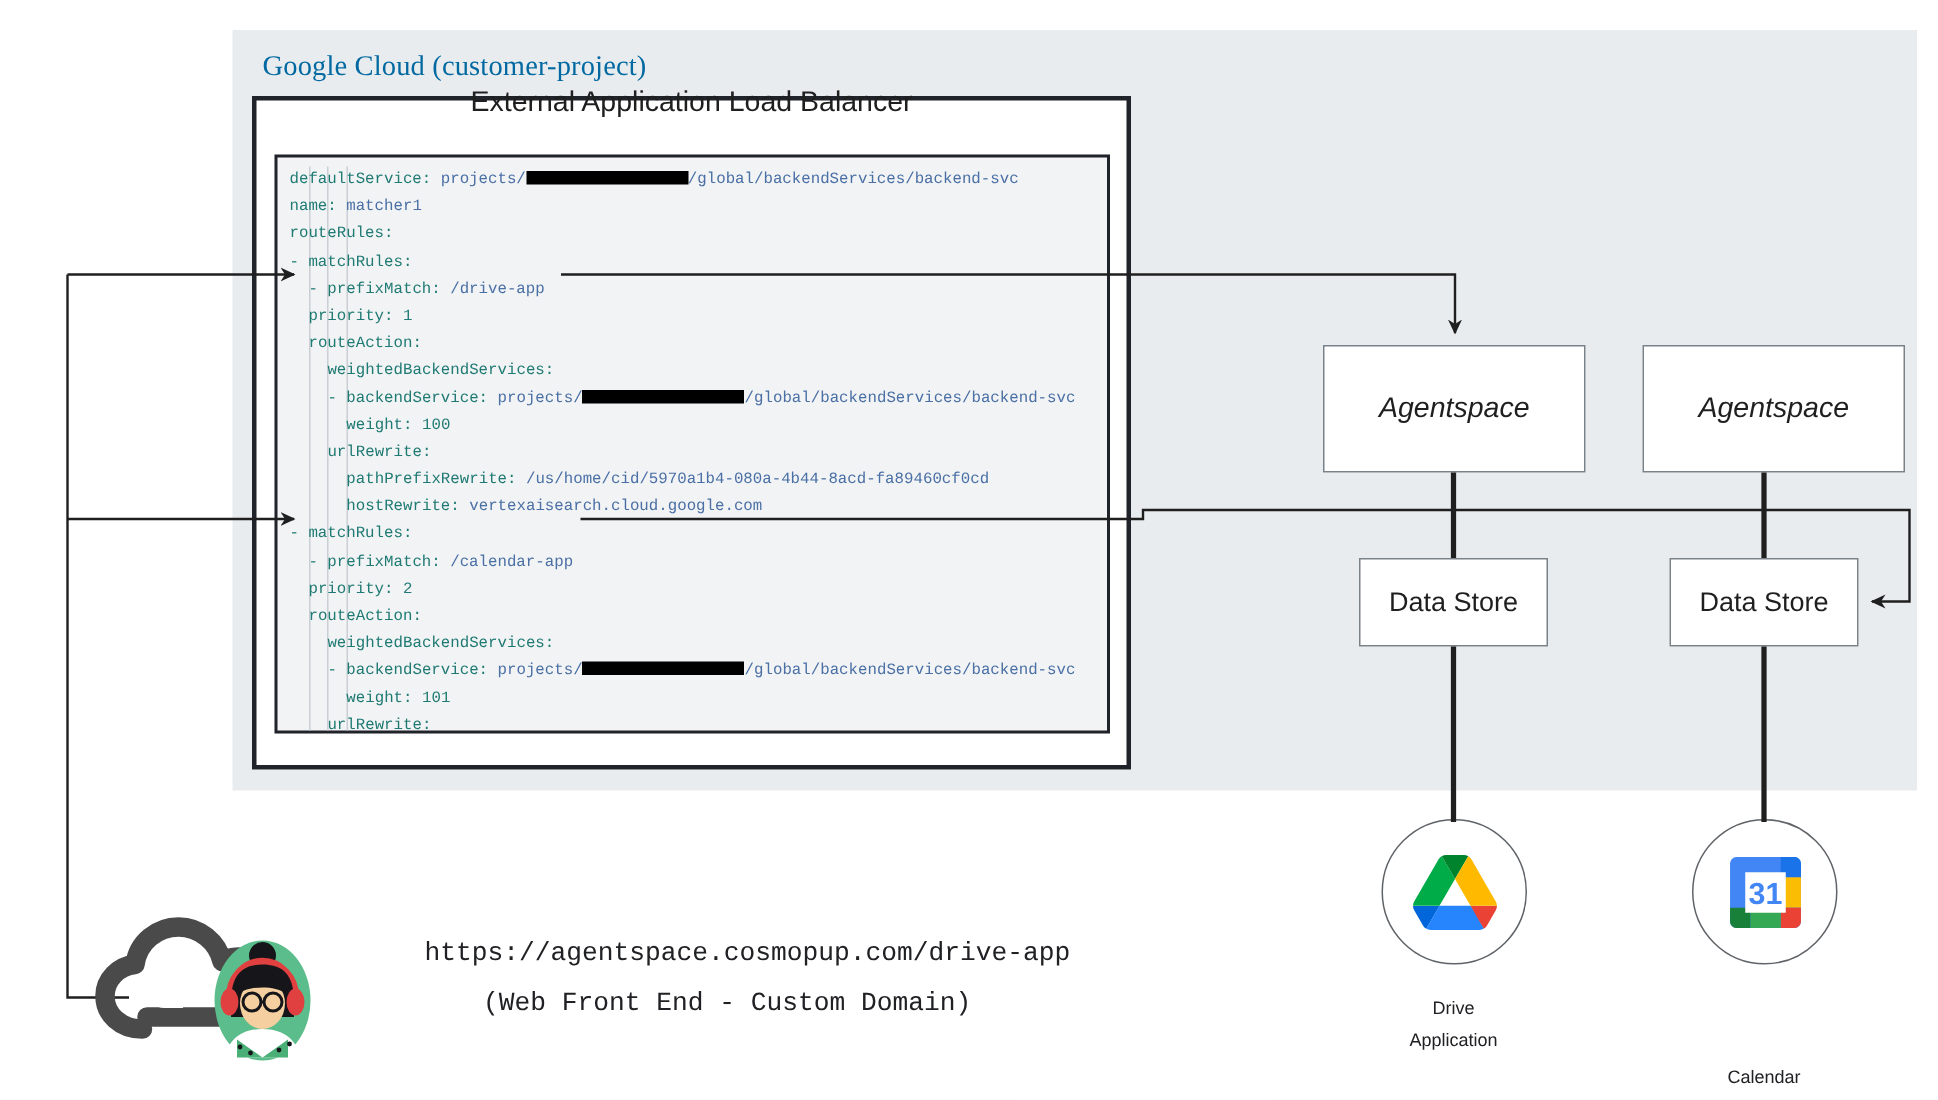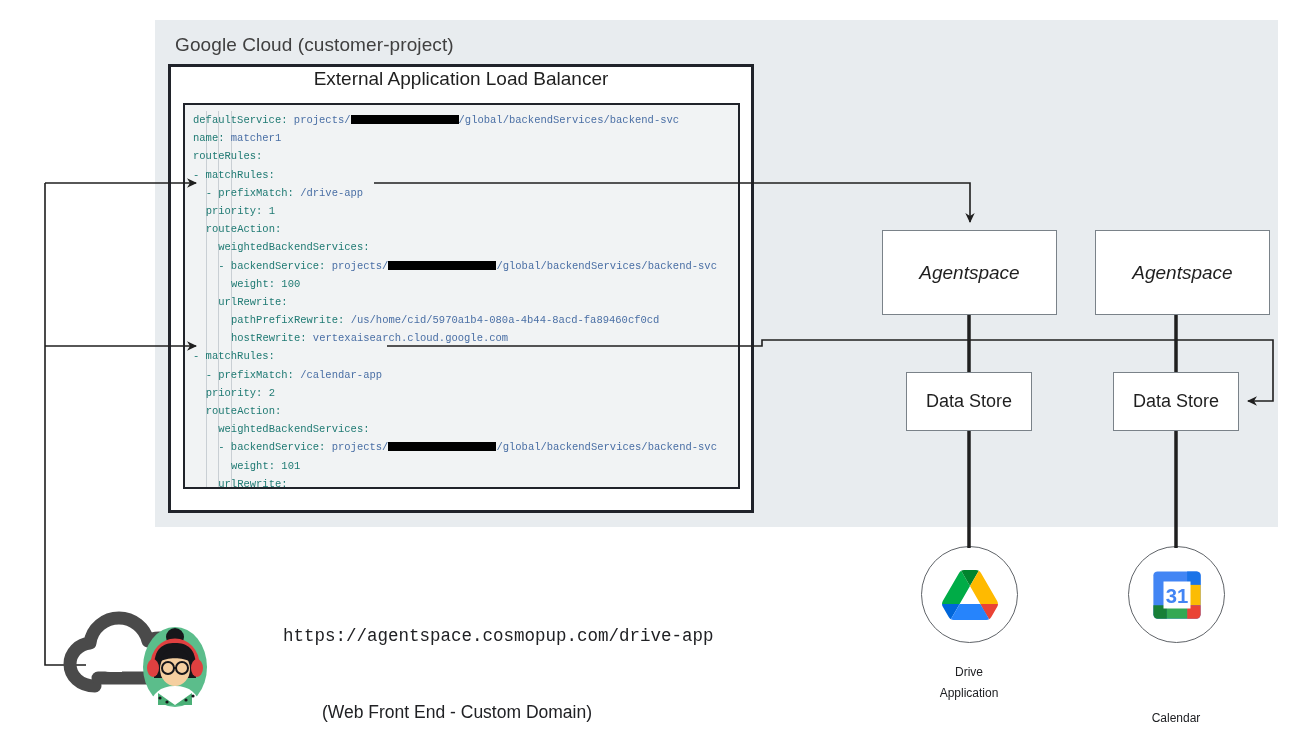--- a/index.html
+++ b/index.html
@@ -4,27 +4,27 @@
 <style>
   html,body{margin:0;padding:0;background:#ffffff;}
   body{width:1292px;height:733px;position:relative;overflow:hidden;
        font-family:"Liberation Sans","DejaVu Sans",sans-serif;color:#1f1f1f;}
 
   .stage{position:absolute;left:0;top:0;width:1292px;height:733px;}
 
   
   #gcp-region{position:absolute;left:155px;top:20px;width:1123px;height:507px;
               background:#e8ecef;}
-  #gcp-label{position:absolute;left:175px;top:34px;font-size:19px;color:#404040;
-             letter-spacing:.1px;white-space:nowrap;}
+  #gcp-label{position:absolute;left:175px;top:34px;font-size:19px;color:#0369a1;
+             letter-spacing:.1px;white-space:nowrap;font-family:Liberation Serif, serif;}
 
   
   #elb-box{position:absolute;left:168px;top:64px;width:586px;height:449px;
            background:#ffffff;border:3px solid #20232a;box-sizing:border-box;}
-  #elb-title{position:absolute;left:168px;top:68px;width:586px;text-align:center;
+  #elb-title{position:absolute;left:168px;top:58px;width:586px;text-align:center;
              font-size:19px;color:#1f1f1f;}
 
   
   #code-block{position:absolute;left:183px;top:103px;width:557px;height:386px;
               background:#f1f3f4;border:2px solid #20232a;box-sizing:border-box;
               overflow:hidden;}
   #code-inner{position:absolute;left:8px;top:6px;width:700px;
               font-family:Liberation Mono, monospace;
               font-size:10.5px;line-height:18.2px;white-space:pre;}
   .cl{position:relative;height:18.2px;}
@@ -55,21 +55,21 @@
   .applabel{position:absolute;width:180px;text-align:center;font-size:12px;
             color:#202124;line-height:21px;}
   #drive-label{left:879px;top:662px;}
   #calendar-label{left:1086px;top:662px;margin-top:46px;}
 
   
   .fetext{position:absolute;text-align:center;font-size:17.5px;color:#202124;
           white-space:nowrap;}
   #url-1{left:283px;top:626px;font-family:Liberation Mono, monospace;}
   #url-2{left:277px;top:657px;}
-  #fe-note{left:322px;top:702px;}
+  #fe-note{left:322px;top:659px;font-family:Liberation Mono, monospace;}
 
   
   svg.layer{position:absolute;left:0;top:0;width:1292px;height:733px;
             pointer-events:none;overflow:visible;}
 </style>
 </head>
 <body>
 
 <div class="stage">
 

